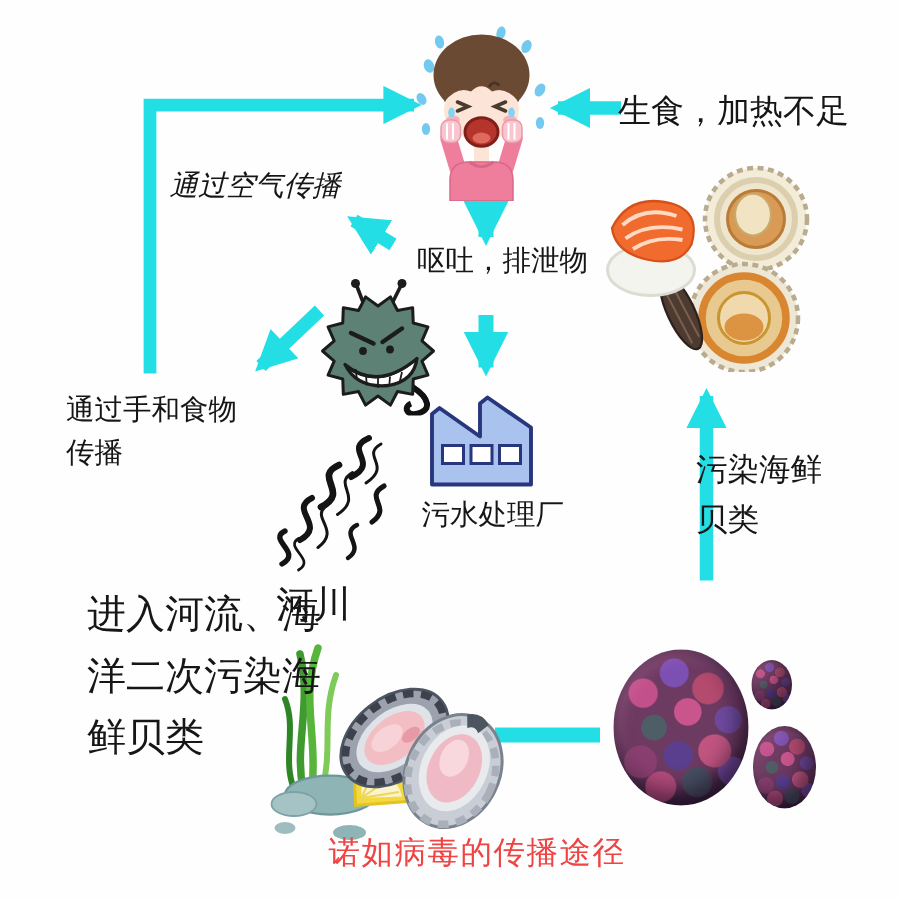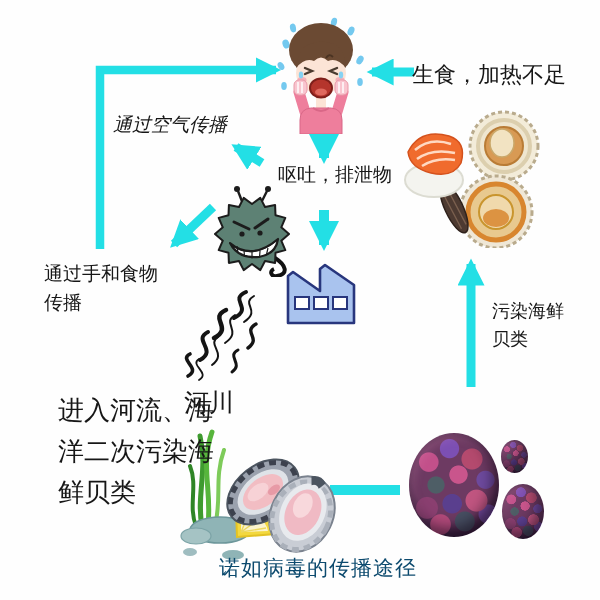--- a/index.html
+++ b/index.html
@@ -26,21 +26,21 @@
       radial-gradient(circle at 55% 40%, #c9558c 0 11%, rgba(0,0,0,0) 12%),
       radial-gradient(circle at 20% 72%, #8a3f70 0 10%, rgba(0,0,0,0) 11%),
       radial-gradient(circle at 48% 68%, #5a3f8e 0 11%, rgba(0,0,0,0) 12%),
       radial-gradient(circle at 75% 65%, #c05580 0 11%, rgba(0,0,0,0) 12%),
       radial-gradient(circle at 62% 85%, #474f62 0 9%, rgba(0,0,0,0) 10%),
       radial-gradient(circle at 35% 88%, #b14a7a 0 9%, rgba(0,0,0,0) 10%),
       radial-gradient(circle at 88% 78%, #7a4fa8 0 8%, rgba(0,0,0,0) 9%),
       radial-gradient(circle at 50% 45%, #6d3a62 0 55%, #321c3a 80%);
     box-shadow: inset -6px -8px 14px rgba(18,8,24,.6), inset 4px 5px 10px rgba(255,170,210,.18);
   }
-  #title{font-size:21px; letter-spacing:1px; color:#0c4a6e;}
+  #title{font-size:21px; letter-spacing:1px; color:#ef4444;}
 </style>
 </head>
 <body>
 
 <div id="canvas">
 
   <svg class="abs" style="left:0;top:0;" width="600" height="600">
     <defs>
       <marker id="ah" markerWidth="3.4" markerHeight="3" refX="2.4" refY="1.5" orient="auto" markerUnits="strokeWidth">
         <path d="M0,0 L3,1.5 L0,3 Z" fill="#23DFE5"></path>
@@ -192,20 +192,21 @@
 
   <div class="virion" style="left:409px;top:433px;width:90px;height:104px;"></div>
   <div class="virion" style="left:501px;top:440px;width:27px;height:33px;"></div>
   <div class="virion" style="left:502px;top:484px;width:42px;height:55px;"></div>
 
   <div class="lbl" style="left:412px;top:58px;font-size:22px;">生食，加热不足</div>
   <div class="lbl" style="left:113px;top:110px;font-size:19px;font-style:italic;">通过空气传播</div>
   <div class="lbl" style="left:44px;top:259px;font-size:19px;line-height:1.55;">通过手和食物
 传播</div>
   <div class="lbl" style="left:278px;top:160px;font-size:19px;">呕吐，排泄物</div>
+  <div class="lbl" style="left:281px;top:329px;font-size:19px;">污水处理厂</div>
   <div class="lbl" style="left:184px;top:384px;font-size:25px;">河川</div>
   <div class="lbl" style="left:58px;top:390px;font-size:26px;line-height:1.58;">进入河流、海
 洋二次污染海
 鲜贝类</div>
-  <div class="lbl" style="left:492px;top:297px;font-size:18px;line-height:1.55;">污染海鲜
+  <div class="lbl" style="left:464px;top:297px;font-size:21px;line-height:1.55;">污染海鲜
 贝类</div>
   <div class="lbl" id="title" style="left:219px;top:553px;">诺如病毒的传播途径</div>
 </div>
 
 </body></html>

